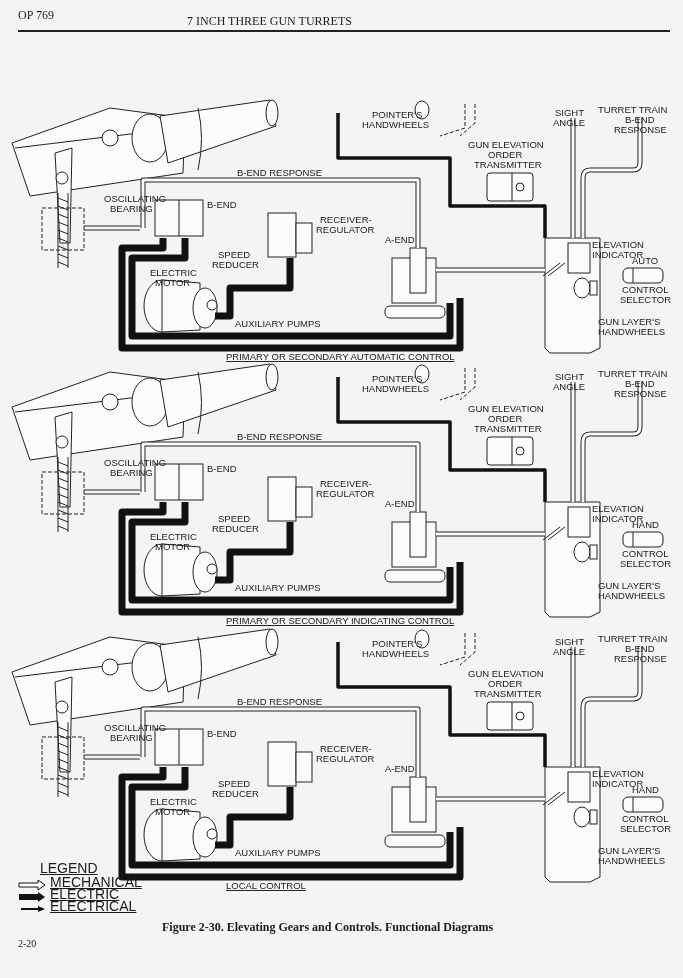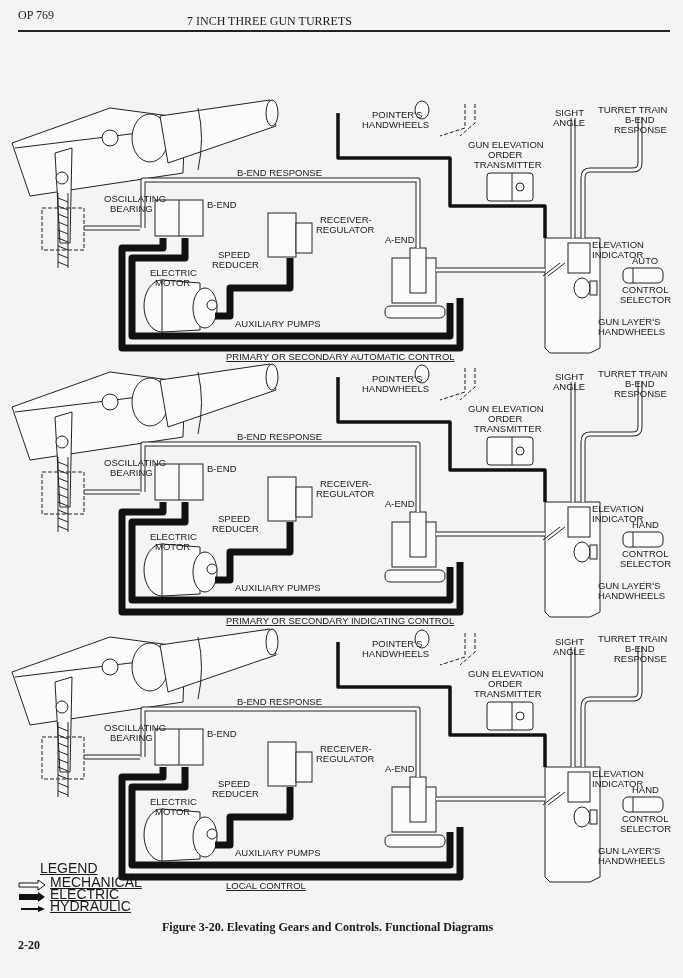--- a/index.html
+++ b/index.html
@@ -10,21 +10,21 @@
   svg.panel { position:absolute; left:0; width:683px; height:270px; }
   .lbl { font-family:"Liberation Sans", sans-serif; font-size:9.5px; fill:#1a1a1a; }
   .ul { text-decoration:underline; }
   .draw { fill:none; stroke:#222; stroke-width:1; }
   .fillw { fill:#fbfbfa; stroke:#222; stroke-width:1; }
   .hyd { fill:none; stroke:#111; stroke-width:7; stroke-linejoin:round; }
   .mech { fill:none; stroke:#222; stroke-width:5; stroke-linejoin:round; }
   .mechin { fill:none; stroke:#fbfbfa; stroke-width:3; stroke-linejoin:round; }
   .elec { fill:none; stroke:#111; stroke-width:3.5; stroke-linejoin:round; }
   .caption { position:absolute; left:162px; top:920px; font-family:"Liberation Serif", serif; font-size:12px; font-weight:bold; }
-  .pageno { position:absolute; left:18px; top:938px; font-family:"Liberation Serif", serif; font-size:12px; font-weight:bold; }
+  .pageno { position:absolute; left:18px; top:938px; font-family:"Liberation Serif", serif; font-size:10px; font-weight:normal; }
   .legend { position:absolute; left:18px; top:830px; font-size:14px;margin-top:30px; }
   .legend .row { display:flex; align-items:flex-end; height:12px;text-decoration:underline; }
   .legend .ttl { text-decoration:underline; margin-left:22px; margin-bottom:2px; }
   .legend svg { width:28px; height:10px; margin-right:4px; }
 </style>
 </head>
 <body>
 
 <div class="hdr" style="left:18px;top:8px;">OP 769</div>
 <div class="hdr" style="left:187px;top:14px;">7 INCH THREE GUN TURRETS</div>
@@ -350,18 +350,18 @@
   <div class="row">
     <svg viewBox="0 0 28 10">
         <path d="M1,2 L20,2 L20,0 L27,5 L20,10 L20,8 L1,8 Z" fill="#111"></path>
       </svg>
     <span>ELECTRIC</span>
   </div>
   <div class="row">
     <svg viewBox="0 0 28 10">
         <path d="M3,4 L20,4 L20,2 L27,5 L20,8 L20,6 L3,6 Z" fill="#111"></path>
       </svg>
-    <span>HYDRAULIC</span>
+    <span>ELECTRICAL</span>
   </div>
 </div>
 
-<div class="caption">Figure 3-20.  Elevating Gears and Controls.  Functional Diagrams</div>
+<div class="caption">Figure 2-30.  Elevating Gears and Controls.  Functional Diagrams</div>
 <div class="pageno">2-20</div>
 
 </body></html>

